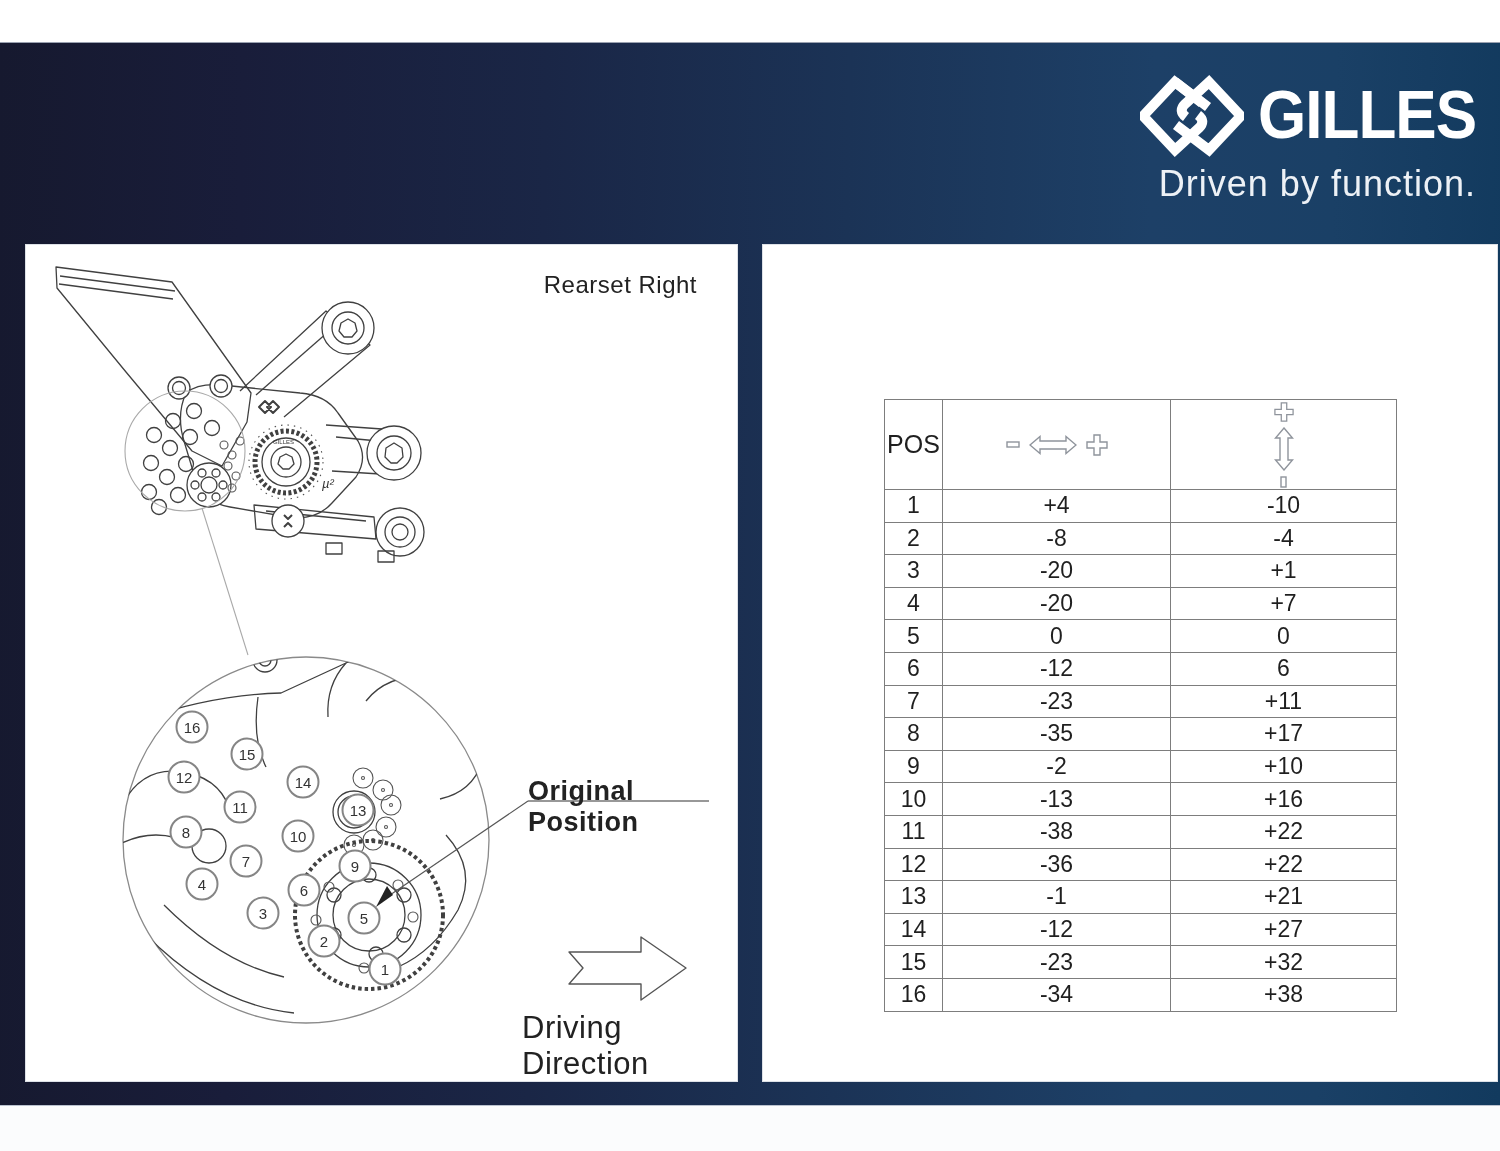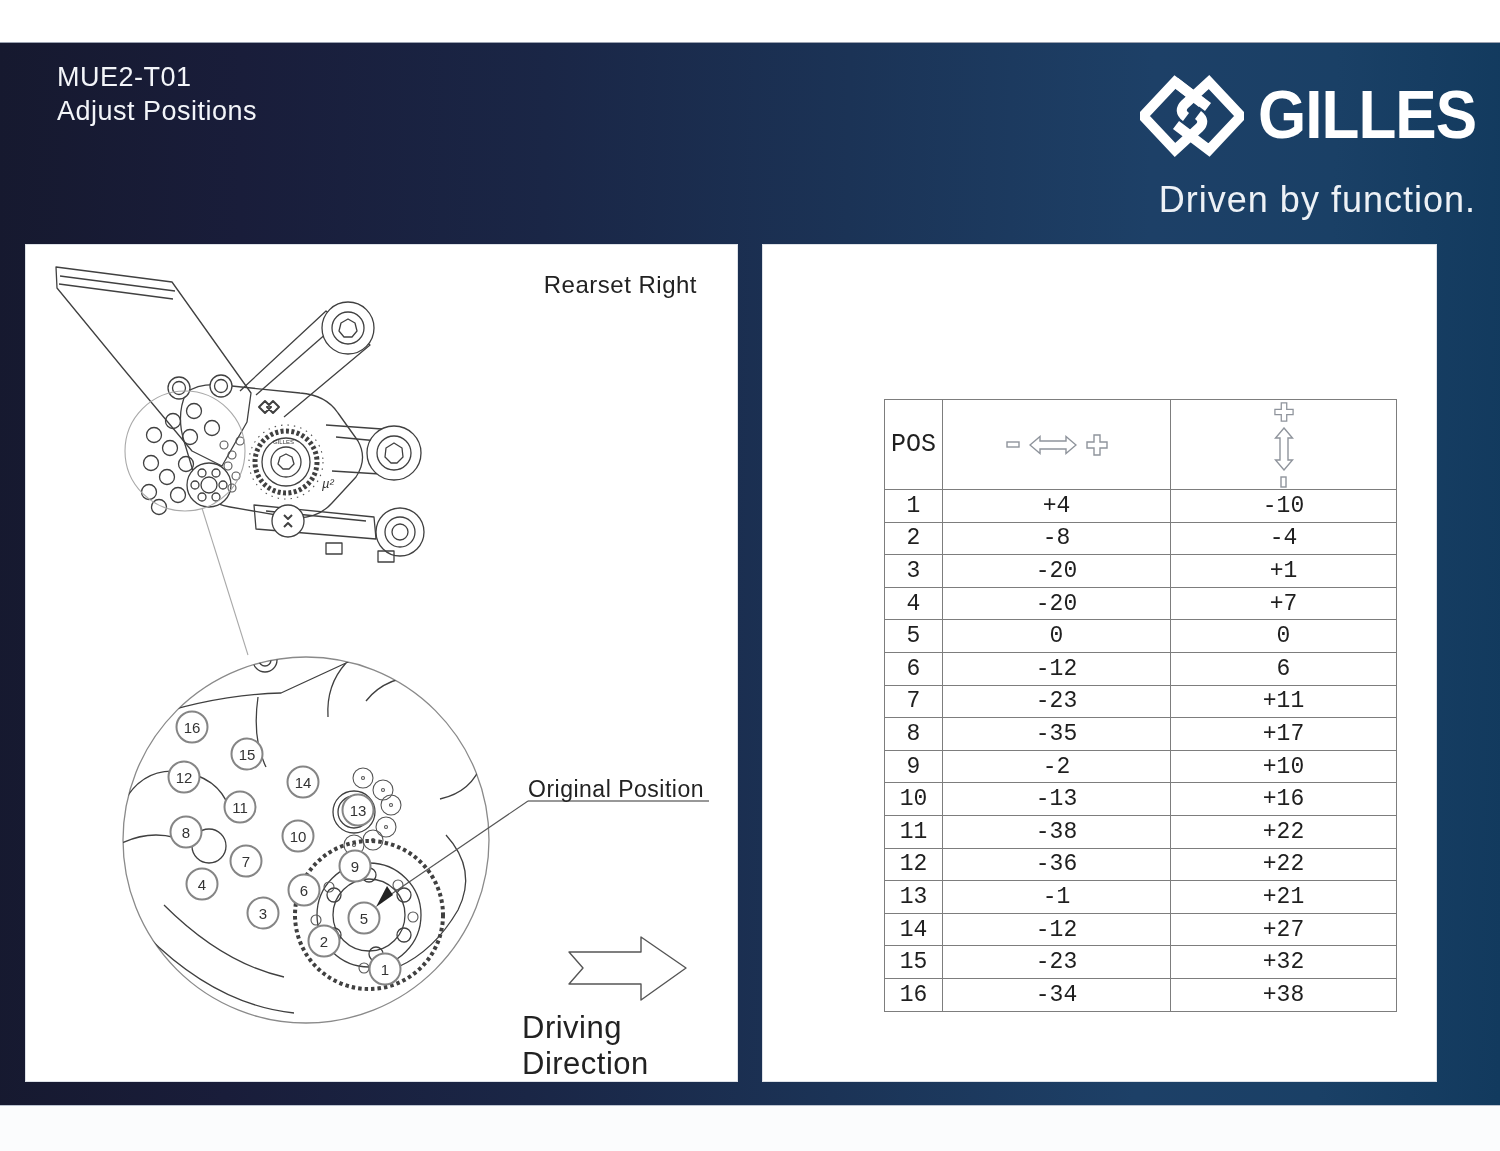--- a/index.html
+++ b/index.html
@@ -15,29 +15,29 @@
   .navy{
     position:absolute;left:0;top:43px;width:100%;height:1062px;
     background:linear-gradient(91deg,#16192f 0%,#191d3a 16%,#1a2646 36%,#1b3356 56%,#1d4067 76%,#1a4066 88%,#123a5e 100%);
   }
   
   .header-text{position:absolute;left:57px;top:60px;color:#f3f5f9;font-size:27px;line-height:34px;letter-spacing:.5px;}
   
   .logo-block{position:absolute;top:72px;right:24px;width:340px;text-align:right;color:#fff;}
   .logo-row{display:flex;align-items:center;justify-content:flex-end;gap:14px;height:88px;}
   .wordmark{font-size:62px;font-weight:700;letter-spacing:-1px;transform:scaleY(1.12);transform-origin:center 78%;display:inline-block;}
-  .tagline{margin-top:19px;font-size:36px;font-weight:400;letter-spacing:1px;color:#edf1f6;}
+  .tagline{margin-top:3px;font-size:36px;font-weight:400;letter-spacing:1px;color:#edf1f6;}
   
   .panel{position:absolute;top:244px;height:838px;background:#ffffff;border:1px solid #dde1e7;box-sizing:border-box;}
   .panel-left{left:25px;width:713px;}
-  .panel-right{left:762px;width:675px;font-family:Liberation Mono, monospace;}
+  .panel-right{left:762px;width:736px;}
   .drawing{position:absolute;left:0;top:0;}
   .panel-label{position:absolute;color:#222;font-size:24px;letter-spacing:.5px;}
   .lbl-rearset{top:26px;right:40px;}
-  .lbl-origpos{left:502px;top:531px;font-size:23px;}
+  .lbl-origpos{left:502px;top:531px;font-size:27px;font-weight:bold;}
   .lbl-driving{left:496px;top:765px;width:196px;font-size:31px;}
   
   .ln{stroke:#404040;stroke-width:1.3;fill:none;stroke-linejoin:round;}
   .ln-thin{stroke:#555;stroke-width:1.1;fill:none;}
   .ln-light{stroke:#a9a9a9;stroke-width:1.1;fill:none;}
   .fillw{fill:#ffffff;}
   .balloon{fill:#ffffff;stroke:#858585;stroke-width:2;}
   .balloon-num{font-family:"Liberation Sans",sans-serif;font-size:15px;fill:#333;text-anchor:middle;}
   .micro{font-family:"Liberation Sans",sans-serif;fill:#333;}
   
@@ -59,24 +59,20 @@
 </style>
 </head>
 <body>
 
 <div class="page">
 
   <div class="top-strip"></div>
 
   <div class="navy">
 
-    <div class="header-text" style="position:absolute;left:57px;top:17px;">
-      <div>MUE2-T01</div>
-      <div>Adjust Positions</div>
-    </div>
 
     <div class="logo-block" style="top:29px;">
       <div class="logo-row">
         <svg class="sym" width="104" height="88" viewBox="0 0 104 88">
           <g stroke="#ffffff" stroke-width="10" fill="none" stroke-linejoin="miter">
             <path d="M68,35 L35,10 L3,44 L35,78 L59,56 Q66,49 58,43"></path>
             <path d="M36,53 L69,78 L101,44 L69,10 L45,32 Q38,39 46,45"></path>
             <path d="M35,10 L62,31" stroke-width="10"></path>
           </g>
         </svg>

